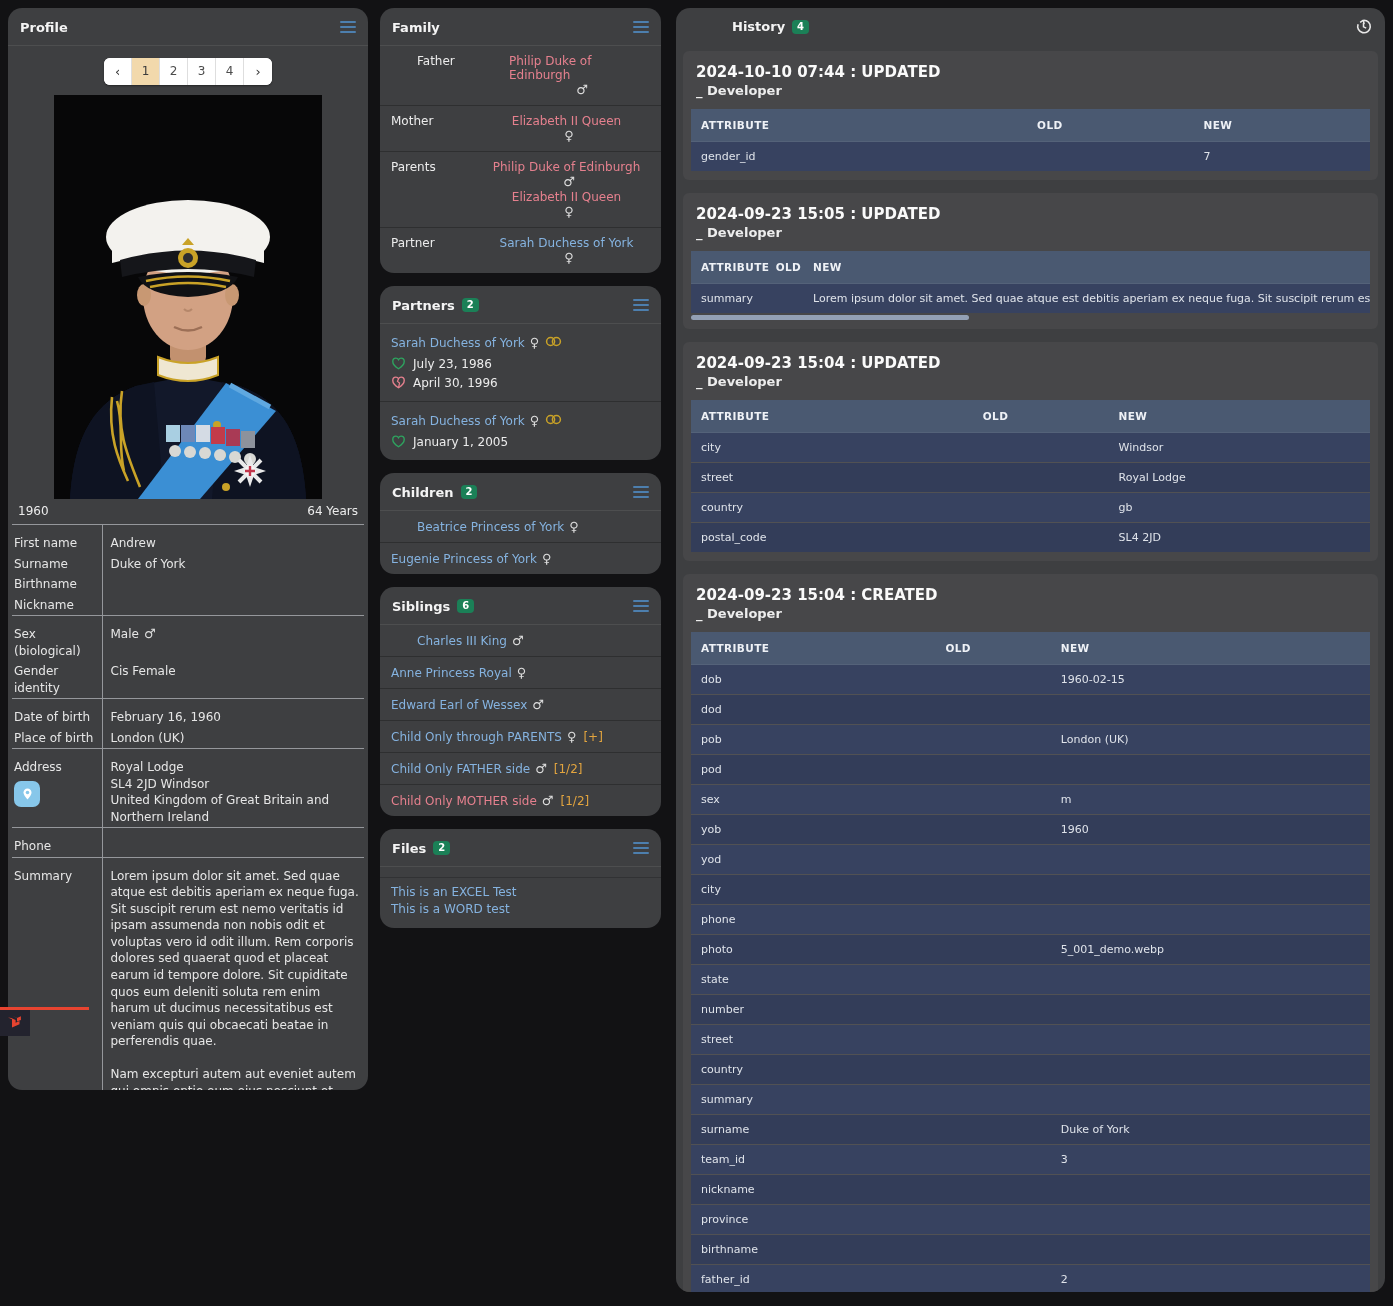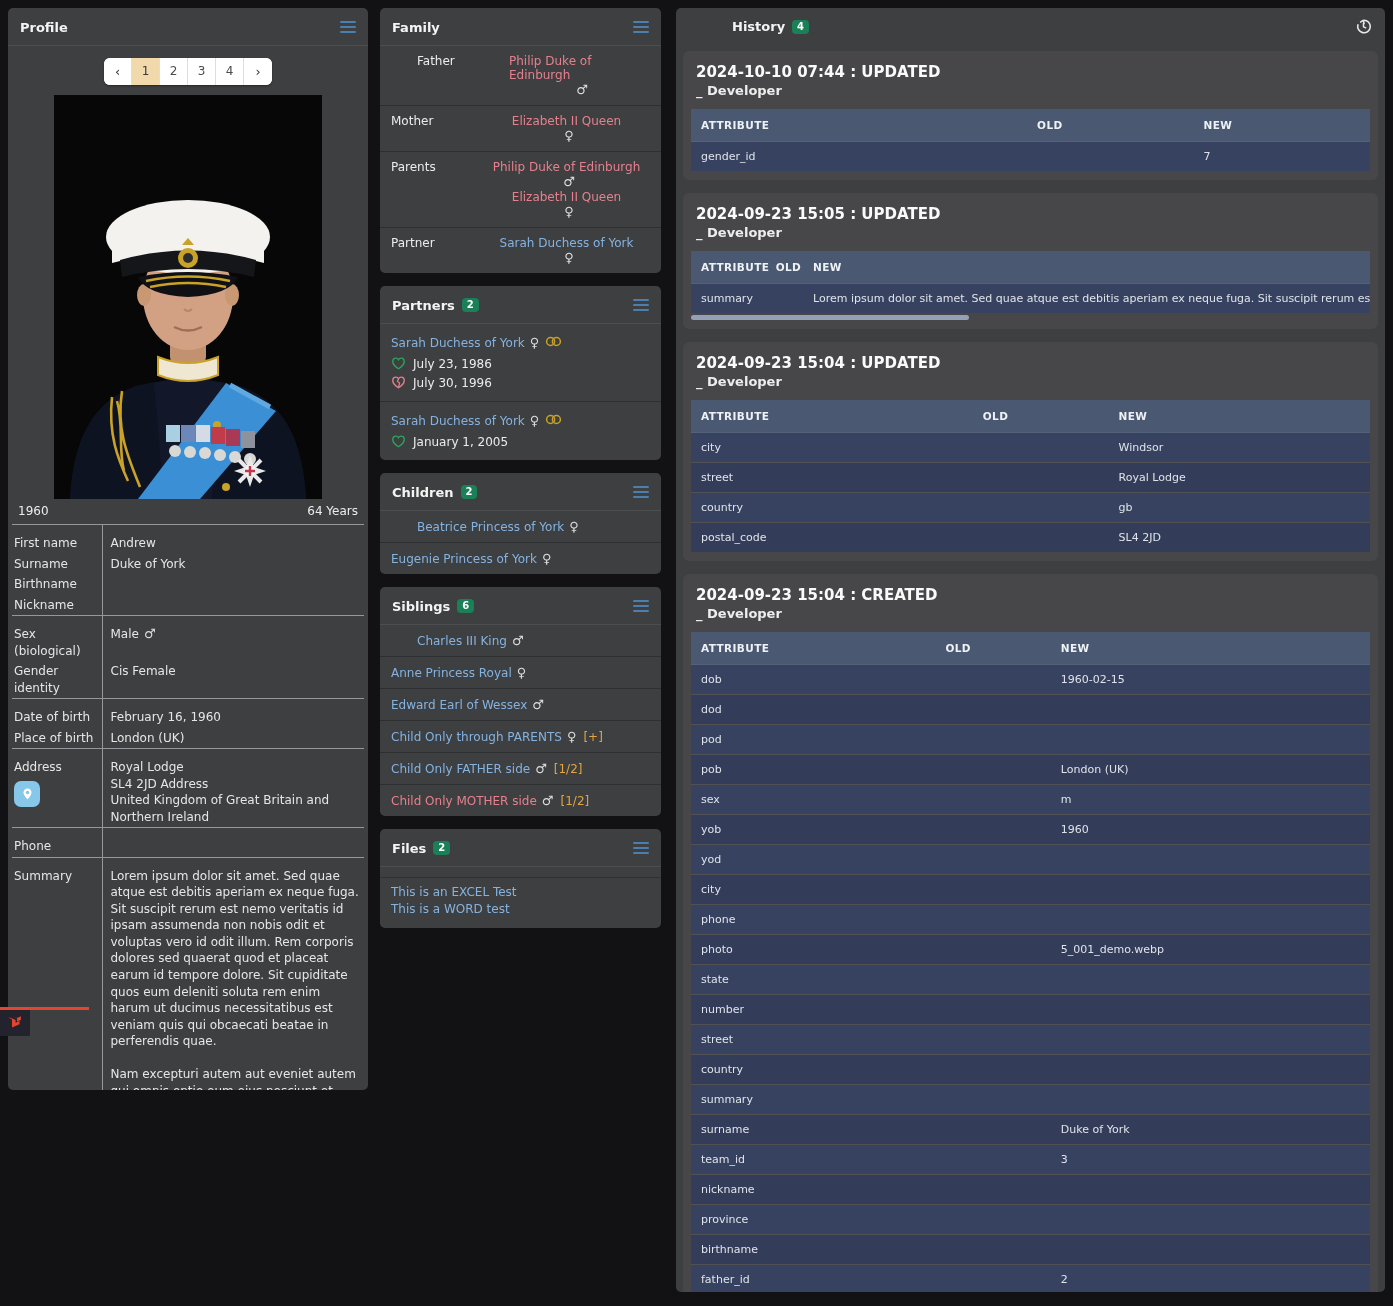--- a/index.html
+++ b/index.html
@@ -2,21 +2,21 @@
 <html style="--page-bg: #121214; --panel-bg: #3e3f41; --entry-bg: #474749; --table-header-bg: #4a5971; --table-row-bg: #374260; --table-row-alt-bg: #333d59; --link-blue: #85b3e0; --link-pink: #e5808e; --badge-green: #1b8057; --tag-orange: #e3a53f; --gold: #c9a227; --heart-green: #2ea35f; --icon-blue: #4d7fae; --pagination-active-bg: #f2d9ac; --map-pin-bg: #87c7ea; --laravel-red: #e74430; --sash-blue: #3b8fd4; --profile-border: #95979b;"><head>
 <meta charset="utf-8">
 <style>
   * { box-sizing: border-box; margin: 0; padding: 0; }
   html,body { width:1393px; height:1306px; }
   body {
     background: var(--page-bg, #121214);
     font-family: "DejaVu Sans", "Liberation Sans", sans-serif;
     color:#e6e6e6; position:relative; overflow:hidden;
   }
-  .panel, .card { background: var(--panel-bg, #3e3f41); border-radius:5px; }
+  .panel, .card { background: var(--panel-bg, #3e3f41); border-radius:14px; }
   
   #left-panel  { position:absolute; left:8px;  top:8px; width:360px; height:1082px; overflow:hidden; }
   #mid-col     { position:absolute; left:380px; top:8px; width:281px; }
   #right-panel { position:absolute; left:676px; top:8px; width:709px; height:1284px; overflow:hidden; }
   
   .card-header { display:flex; align-items:center; justify-content:space-between;
     padding:10px 12px 9px; border-bottom:1px solid rgba(255,255,255,.08); }
   .card-title  { font-size:13px; font-weight:bold; color:#f4f4f4; display:flex; align-items:center; gap:7px; }
   .badge { background: var(--badge-green, #1b8057); color:#fff; font-size:10px; font-weight:bold;
     border-radius:4px; padding:2px 5px; line-height:1; }
@@ -242,21 +242,21 @@
             <div>Address</div>
             <button class="map-btn">
     <svg width="13" height="14" viewBox="0 0 14 14">
       <path d="M7 1.2 C4.5 1.2 2.7 3.1 2.7 5.5 C2.7 8.6 7 13 7 13 C7 13 11.3 8.6 11.3 5.5 C11.3 3.1 9.5 1.2 7 1.2 Z" fill="#fff"></path>
       <circle cx="7" cy="5.4" r="1.9" fill="#87c7ea"></circle>
     </svg>
   </button>
           </td>
           <td class="p-value">
             <div>Royal Lodge</div>
-            <div>SL4 2JD Address</div>
+            <div>SL4 2JD Windsor</div>
             <div>United Kingdom of Great Britain and Northern Ireland</div>
           </td>
         </tr>
         <tr class="group-start">
           <td class="p-label">
             <div>Phone</div>
           </td>
           <td class="p-value"><span></span></td>
         </tr>
         <tr class="group-start">
@@ -354,21 +354,21 @@
     </svg>
 
     <span class="event-date">July 23, 1986</span>
   </div>
             <div class="event-line">
 
     <svg class="i-heart-broken" width="15" height="15" viewBox="0 0 16 16">
       <path d="M8 13.6C8 13.6 1.9 9.9 1.9 5.9 1.9 3.7 3.5 2.3 5.2 2.3 6.5 2.3 7.5 3.1 8 4 8.5 3.1 9.5 2.3 10.8 2.3 12.5 2.3 14.1 3.7 14.1 5.9 14.1 9.9 8 13.6 8 13.6Z" fill="none" stroke="#e5808e" stroke-width="1.5"></path>
       <path d="M8 4 L6.9 6.8 L9.1 8.6 L8 13.6" fill="none" stroke="#e5808e" stroke-width="1.3"></path>
     </svg>
-    <span class="event-date">July 30, 1996</span>
+    <span class="event-date">April 30, 1996</span>
   </div>
           </div>
   </div>
         <div class="partner-item">
     <div class="p-name-line">
             <span class="link-line"><a class="plink blue">Sarah Duchess of York</a><span class="gender-icon">♀</span></span>
             <svg class="rings" width="17" height="13" viewBox="0 0 17 13">
     <circle cx="5.6" cy="6.5" r="4" fill="none" stroke="#c9a227" stroke-width="1.5"></circle>
     <circle cx="11.4" cy="6.5" r="4" fill="none" stroke="#c9a227" stroke-width="1.5"></circle>
   </svg>
@@ -601,28 +601,28 @@
               <td>dob</td>
               <td></td>
               <td>1960-02-15</td>
             </tr>
             <tr>
               <td>dod</td>
               <td></td>
               <td></td>
             </tr>
             <tr>
+              <td>pob</td>
+              <td></td>
+              <td>London (UK)</td>
+            </tr>
+            <tr>
               <td>pod</td>
               <td></td>
               <td></td>
-            </tr>
-            <tr>
-              <td>pob</td>
-              <td></td>
-              <td>London (UK)</td>
             </tr>
             <tr>
               <td>sex</td>
               <td></td>
               <td>m</td>
             </tr>
             <tr>
               <td>yob</td>
               <td></td>
               <td>1960</td>

